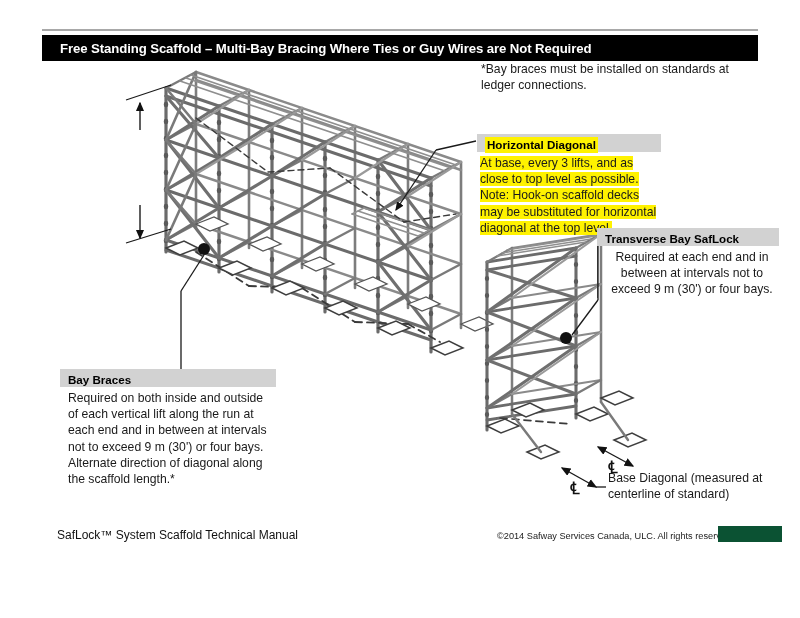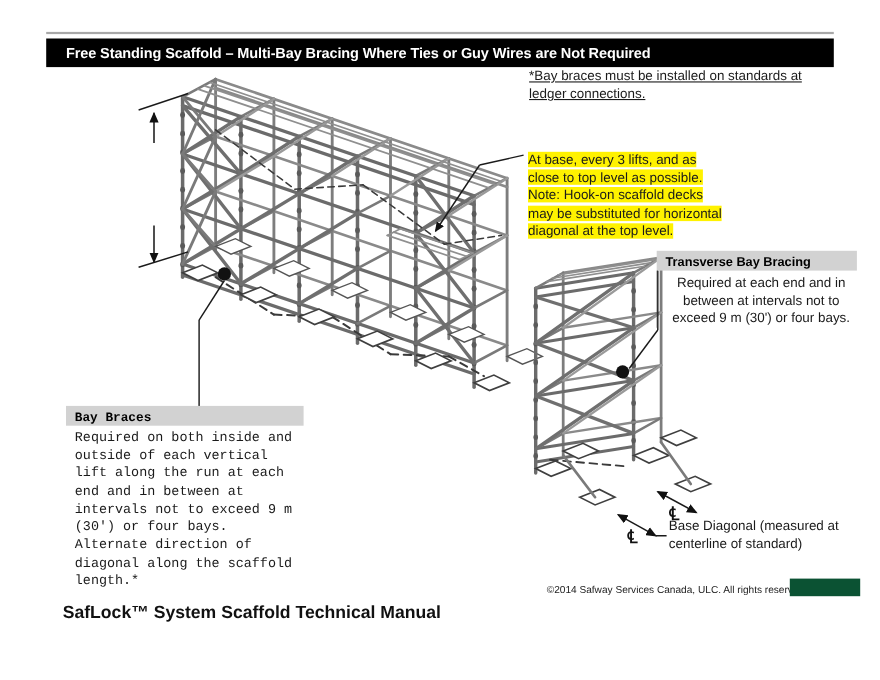--- a/index.html
+++ b/index.html
@@ -49,21 +49,21 @@
   }
 
   
   .note {
     position: absolute;
     font-size: 12.2px;
     color: #1a1a1a;
     line-height: 1.33;
   }
 
-  .note-top-right { left: 481px; top: 61px; width: 250px; text-decoration: underline; }
+  .note-top-right { left: 481px; top: 61px; width: 250px; }
   .note-height    { left: 57px;  top: 136px; width: 112px; }
 
   
   .callout { position: absolute; }
   .callout .callout-head {
     background: #d2d2d2;
     height: 18px;
     padding: 1px 0 0 8px;
     box-sizing: border-box;
   }
@@ -92,33 +92,33 @@
   .callout.sidebar-rule .callout-body {
     border-left: 1.5px solid #333333;
     padding-left: 7px;
     margin-left: 0px;
     text-align: center;
   }
 
   #callout-horizontal-diagonal { left: 477px; top: 134px; width: 184px; }
   #callout-horizontal-diagonal .callout-body { padding-left: 3px; }
   #callout-transverse         { left: 597px; top: 228px; width: 182px; }
-  #callout-bay-braces         { left: 60px;  top: 369px; width: 216px; font-family: Liberation Mono, monospace; }
+  #callout-bay-braces         { left: 60px;  top: 369px; width: 216px; }
   #callout-bay-braces .callout-body { padding-left: 8px; }
 
   
   .note-base-dim { left: 608px; top: 470px; width: 176px; }
 
   
   .footer-left {
     position: absolute;
     left: 57px;
-    top: 549px;
-    font-size: 16px;
-    font-weight: bold;
+    top: 528px;
+    font-size: 12px;
+    font-weight: normal;
     color: #111111;
     white-space: nowrap;
   }
   .footer-right {
     position: absolute;
     left: 497px;
     top: 531px;
     font-size: 9.2px;
     color: #222222;
     white-space: nowrap;
@@ -510,28 +510,31 @@
     <g fill="#111111">
       <text x="570" y="494" font-family="'Liberation Serif', serif" font-size="17" font-weight="bold">℄</text>
       <text x="608" y="473" font-family="'Liberation Serif', serif" font-size="17" font-weight="bold">℄</text>
     </g>
   </svg>
 
   <div class="note note-top-right">*Bay braces must be installed on standards at ledger connections.</div>
 
 
   <div class="callout hl" id="callout-horizontal-diagonal">
+    <div class="callout-head">
+      <span>Horizontal Diagonal</span>
+    </div>
     <div class="callout-body">
       <span class="hltext">At base, every 3 lifts, and as close to top level as possible. Note: Hook-on scaffold decks may be substituted for horizontal diagonal at the top level.</span>
     </div>
   </div>
 
   <div class="callout sidebar-rule" id="callout-transverse">
     <div class="callout-head">
-      <span>Transverse Bay Bracing</span>
+      <span>Transverse Bay SafLock</span>
     </div>
     <div class="callout-body">Required at each end and in between at intervals not to exceed 9 m (30') or four bays.</div>
   </div>
 
   <div class="callout" id="callout-bay-braces">
     <div class="callout-head">
       <span>Bay Braces</span>
     </div>
     <div class="callout-body">Required on both inside and outside of each vertical lift along the run at each end and in between at intervals not to exceed 9 m (30') or four bays. Alternate direction of diagonal along the scaffold length.*</div>
   </div>

